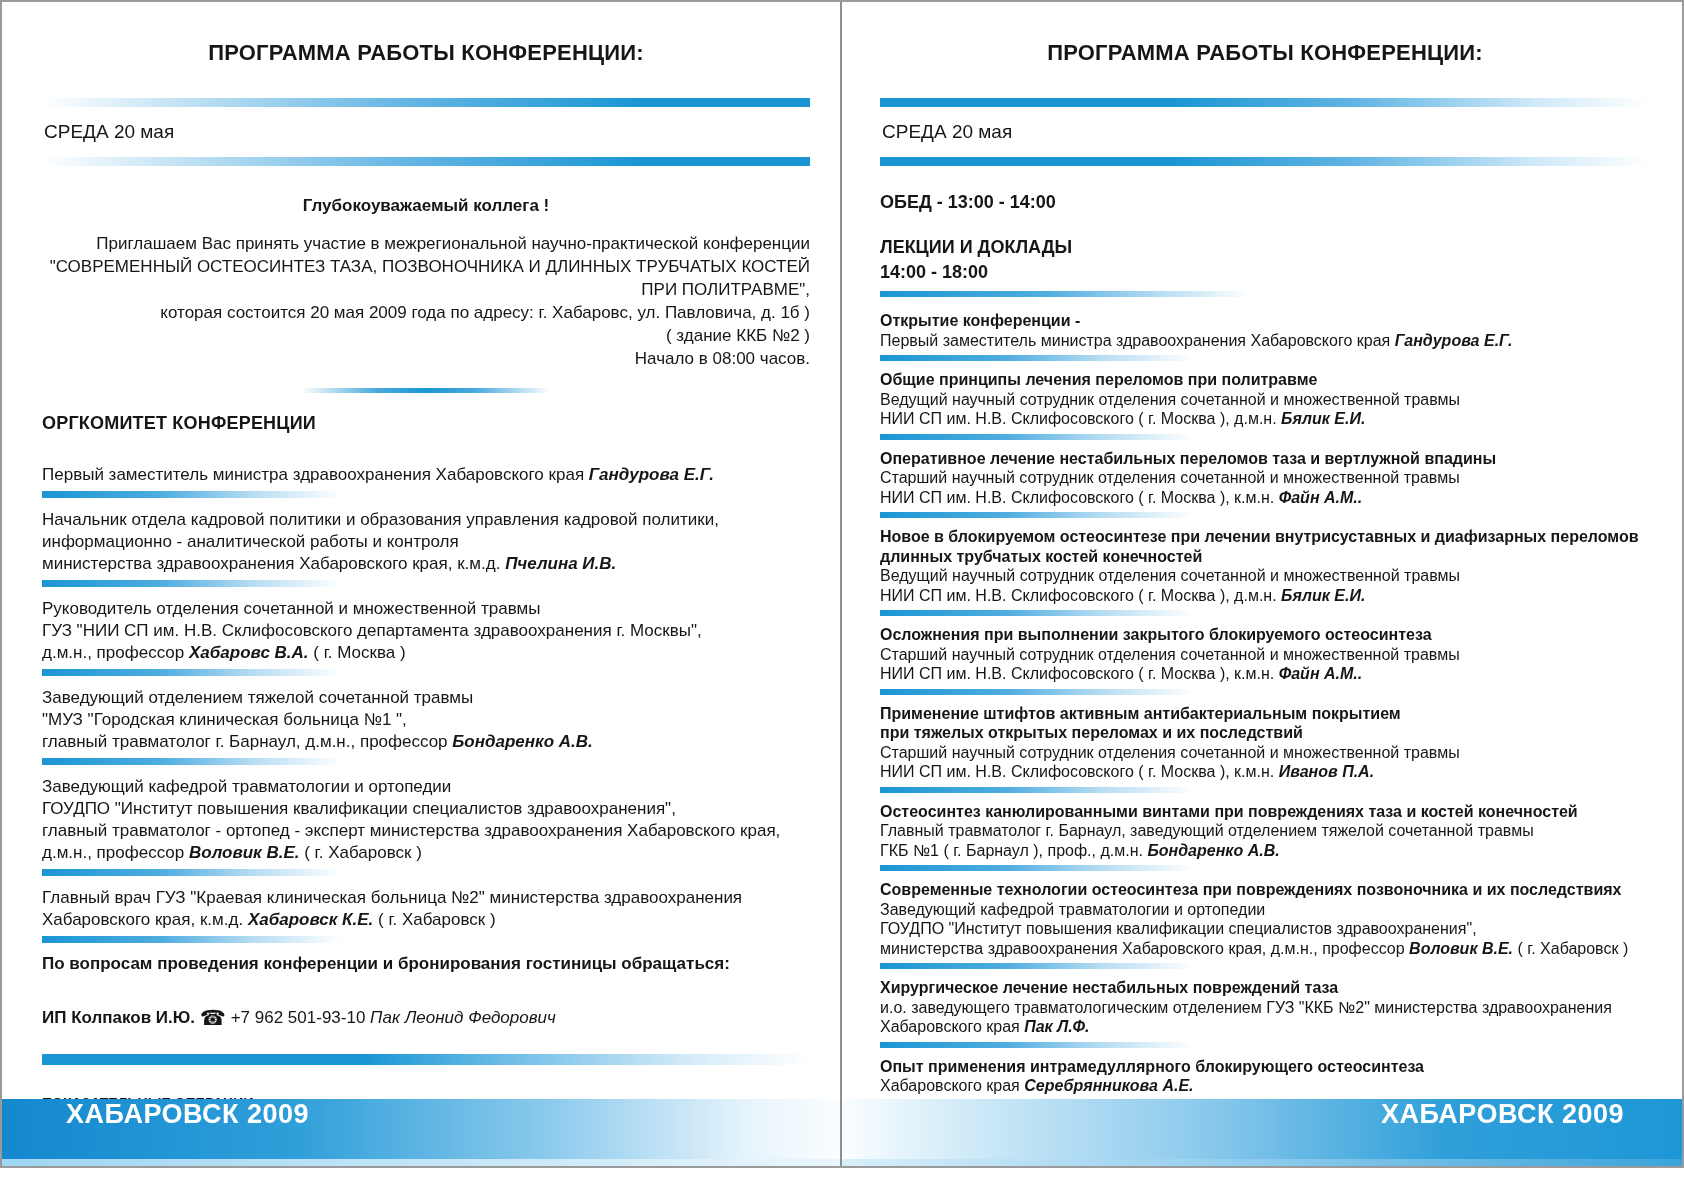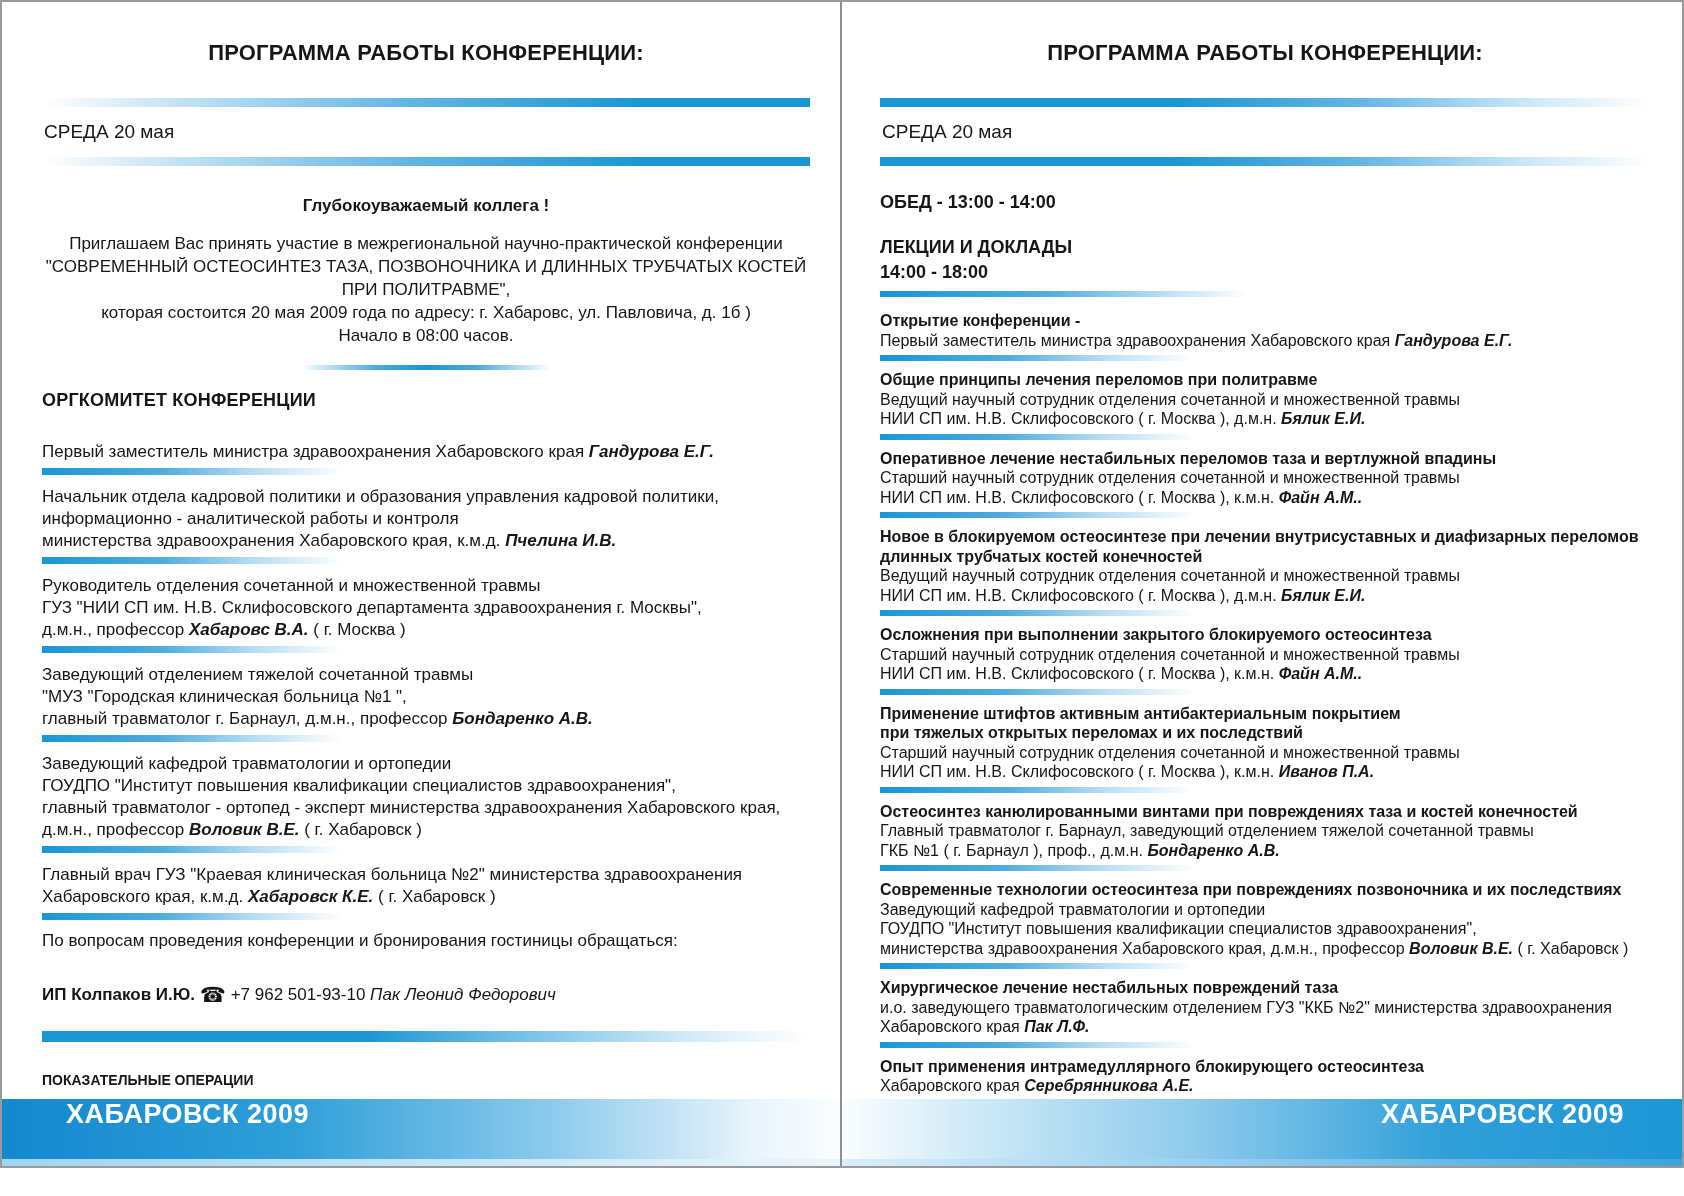--- a/index.html
+++ b/index.html
@@ -15,29 +15,29 @@
   
   .bar{height:9px;margin-top:32px;}
   .bar-to-right{background:linear-gradient(to right,rgba(26,150,212,0) 0%,rgba(120,190,230,.45) 18%,#63b5e3 48%,#1a96d4 78%,#1a96d4 100%);}
   .bar-to-left{background:linear-gradient(to right,#1a96d4 0%,#1a96d4 38%,#63b5e3 62%,#cfe9f8 85%,rgba(255,255,255,0) 100%);}
   .bar2{margin-top:14px;}
   .minibar{height:5px;width:250px;margin:18px auto 0 auto;background:linear-gradient(to right,rgba(255,255,255,0) 0%,#4aaade 30%,#1a96d4 50%,#4aaade 70%,rgba(255,255,255,0) 100%);}
   .thickbar{height:11px;margin-top:26px;background:linear-gradient(to right,#1a96d4 0%,#1a96d4 42%,#74c0e8 62%,#d6ecf9 85%,rgba(255,255,255,0) 100%);}
 
   .day{font-size:19px;margin:14px 0 0 2px;}
   .greeting{font-size:17px;font-weight:bold;text-align:center;margin-top:30px;}
-  .invite{font-size:17px;text-align:center;margin-top:16px;line-height:23px;}
+  .invite{font-size:17px;text-align:right;margin-top:16px;line-height:23px;}
 
   .h2{font-size:18px;font-weight:bold;margin:20px 0 0 0;letter-spacing:.2px;}
   .entries{margin-top:30px;}
   .entry{font-size:17px;line-height:22px;}
   .divider{height:7px;width:300px;margin:5px 0 11px 0;background:linear-gradient(to right,#1a96d4 0%,#4fade0 40%,#b5dcf3 70%,rgba(255,255,255,0) 100%);}
   .page-right .divider{height:6px;width:315px;margin:5px 0 9px 0;}
 
-  .contact-heading{font-size:17px;font-weight:normal;margin-top:8px;}
+  .contact-heading{font-size:17px;font-weight:bold;margin-top:8px;}
   .contact-line{font-size:17px;margin-top:34px;}
   .lead-block{font-size:14px;font-weight:bold;line-height:25px;margin-top:26px;}
   .demo{margin-top:30px;}
 
   .lunch{font-size:18px;font-weight:bold;margin-top:26px;}
   .lectures{font-size:18px;font-weight:bold;line-height:25px;margin-top:22px;}
   .lect-divider{height:6px;width:370px;margin-top:6px;background:linear-gradient(to right,#1a96d4 0%,#4fade0 45%,#b5dcf3 75%,rgba(255,255,255,0) 100%);}
   .talks{margin-top:14px;}
   .talks .entry{font-size:16px;line-height:19.5px;}
   .closing{font-size:18px;font-weight:bold;margin-top:10px;}
@@ -68,20 +68,21 @@
       <div class="bar bar-to-right"></div>
       <div class="day">СРЕДА 20 мая</div>
       <div class="bar bar-to-right bar2"></div>
 
       <div class="greeting">Глубокоуважаемый коллега !</div>
       <div class="invite">
           <div class="line"><span>Приглашаем Вас принять участие в межрегиональной научно-практической конференции</span></div>
           <div class="line"><span>"СОВРЕМЕННЫЙ ОСТЕОСИНТЕЗ ТАЗА, ПОЗВОНОЧНИКА И ДЛИННЫХ ТРУБЧАТЫХ КОСТЕЙ</span></div>
           <div class="line"><span>ПРИ ПОЛИТРАВМЕ",</span></div>
           <div class="line"><span>которая состоится 20 мая 2009 года по адресу: г. Хабаровс, ул. Павловича, д. 1б )</span></div>
+          <div class="line"><span>( здание ККБ №2 )</span></div>
           <div class="line"><span>Начало в 08:00 часов.</span></div>
         </div>
       <div class="minibar"></div>
 
       <div class="h2">ОРГКОМИТЕТ КОНФЕРЕНЦИИ</div>
       <div class="entries">
           <div class="entry">
             <div class="line"><span>Первый заместитель министра здравоохранения Хабаровского края </span><span class="bi">Гандурова Е.Г.</span></div>
           </div>
           <div class="divider"></div>

